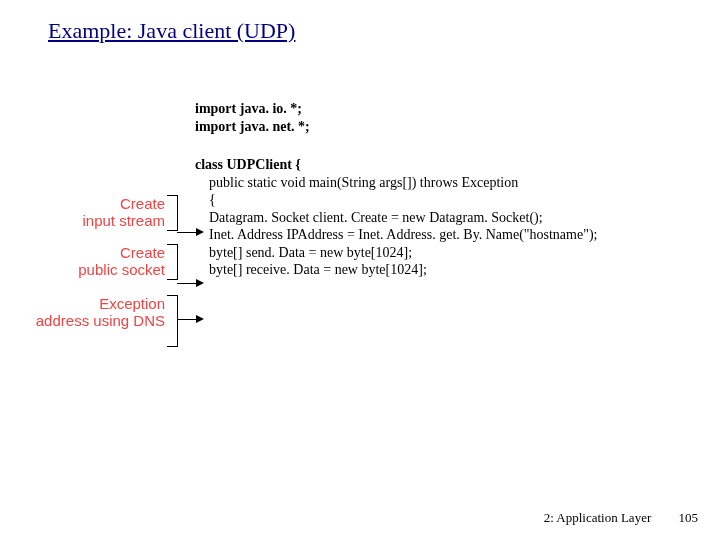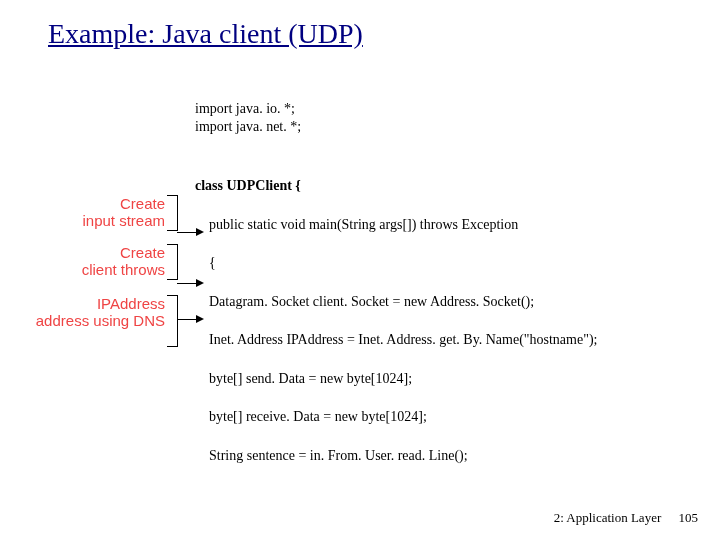--- a/index.html
+++ b/index.html
@@ -9,41 +9,42 @@
     height: 540px;
     background: #fff;
     font-family: "Times New Roman", Times, serif;
     color: #000;
     position: relative;
     overflow: hidden;
   }
   .title {
     font-family: "Comic Sans MS", "Comic Sans", cursive;
     color: #000080;
-    font-size: 28px;
+    font-size: 22px;
     text-decoration: underline;
     position: absolute;
     top: 18px;
     left: 48px;
   }
   .imports {
     position: absolute;
     top: 100px;
     left: 195px;
     font-size: 14px;
     line-height: 1.25;
+    font-weight: bold;
   }
   .code {
     position: absolute;
     top: 156px;
     left: 195px;
     font-size: 14px;
     line-height: 1.25;
   }
-  .code .row { white-space: pre; margin-top: 21px; }
+  .code .row { white-space: pre; }
   .bold { font-weight: bold; }
   .ann {
     position: absolute;
     font-family: Liberation Sans, sans-serif;
     font-size: 15px;
     text-align: right;
     line-height: 1.15;
     color: #ef4444;
   }
   .ann1 { top: 195px; left: 40px; width: 125px; }
@@ -67,67 +68,66 @@
     border-top: 4px solid transparent;
     border-bottom: 4px solid transparent;
     border-left: 8px solid #000;
   }
   .footer {
     position: absolute;
     bottom: 14px;
     right: 22px;
     font-size: 13px;
   }
-  .pagenum { color: #000; margin-left: 14px; }
+  .pagenum { color: #000; margin-left: 24px; }
 </style>
 </head>
 <body>
 
 <div class="title">Example: Java client (UDP)</div>
 
 <div class="imports">
   <div>import java. io. *;</div>
   <div>import java. net. *;</div>
 </div>
 
 <div class="code">
   <div class="row bold">class UDPClient {</div>
   <div class="row">    public static void main(String args[]) throws Exception</div>
   <div class="row">    {</div>
   <div class="row"></div>
   <div class="row"></div>
-  <div class="row">    Datagram. Socket client. Socket = new Address. Socket();</div>
+  <div class="row">    Datagram. Socket client. Create = new Datagram. Socket();</div>
   <div class="row"></div>
   <div class="row">    Inet. Address IPAddress = Inet. Address. get. By. Name("hostname");</div>
   <div class="row"></div>
   <div class="row">    byte[] send. Data = new byte[1024];</div>
   <div class="row">    byte[] receive. Data = new byte[1024];</div>
   <div class="row"></div>
-  <div class="row">    String sentence = in. From. User. read. Line();</div>
   <div class="row"></div>
 </div>
 
 <div class="ann ann1">
   <div>Create</div>
   <div>input stream</div>
 </div>
 <div class="bracket" style="top:195px; left:167px; height:34px;"></div>
 <div class="arrow-h" style="top:232px; left:177px; width:20px;"></div>
 <div class="arrow-head" style="top:228px; left:196px;"></div>
 
 <div class="ann ann2">
   <div>Create</div>
-  <div>client throws</div>
+  <div>public socket</div>
 </div>
 <div class="bracket" style="top:244px; left:167px; height:34px;"></div>
 <div class="arrow-h" style="top:283px; left:177px; width:20px;"></div>
 <div class="arrow-head" style="top:279px; left:196px;"></div>
 
 <div class="ann ann3">
-  <div>IPAddress</div>
+  <div>Exception</div>
   <div>address using DNS</div>
 </div>
 <div class="bracket" style="top:295px; left:167px; height:50px;"></div>
 <div class="arrow-h" style="top:319px; left:177px; width:20px;"></div>
 <div class="arrow-head" style="top:315px; left:196px;"></div>
 
 <div class="footer">
   <span>2: Application Layer</span>
   <span class="pagenum">105</span>
 </div>

